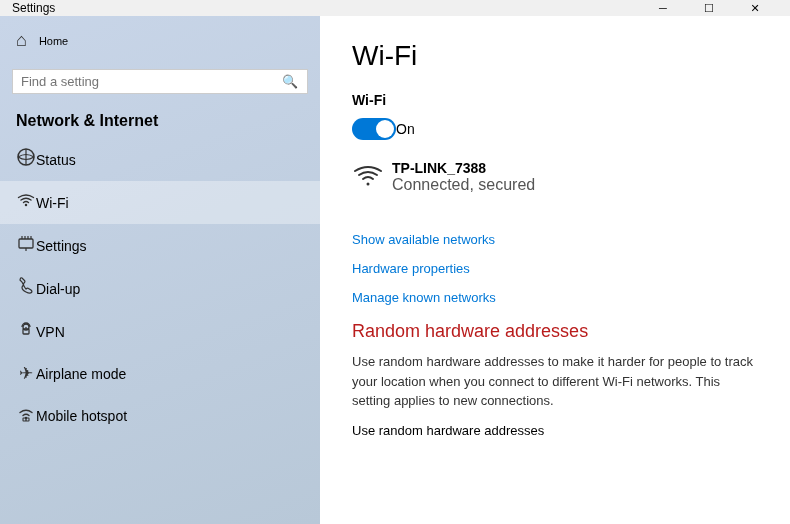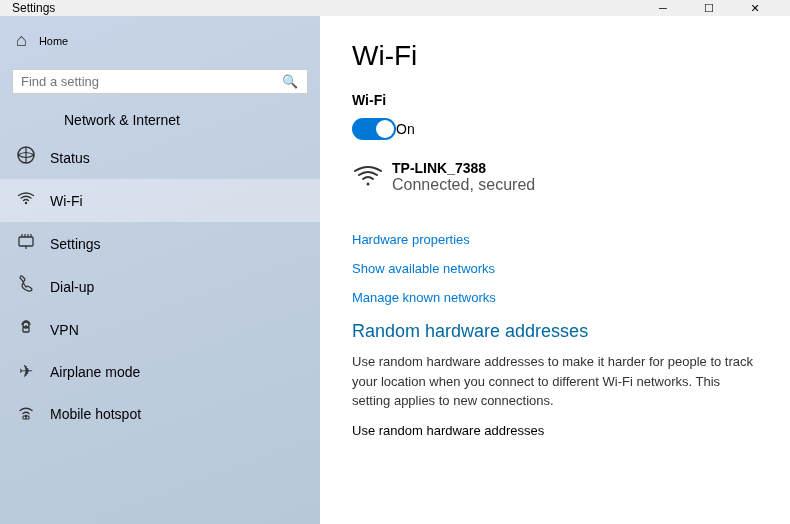--- a/index.html
+++ b/index.html
@@ -92,32 +92,30 @@
       flex: 1;
       font-size: 13px;
       background: transparent;
     }
     .search-icon {
       color: #555;
       font-size: 13px;
     }
 
     .sidebar-section-title {
-      font-size: 14px;
-      font-weight: 400;
+      font-size: 16px;
+      font-weight: 700;
       color: #000;
       padding: 10px 16px 8px 16px;
-      margin-left: 48px;
     }
 
     .sidebar-item {
       display: flex;
       align-items: center;
       padding: 10px 16px;
-      gap: 14px;
       cursor: pointer;
       font-size: 14px;
       color: #000;
     }
     .sidebar-item.active {
       background: rgba(255,255,255,0.35);
     }
     .sidebar-item-icon {
       font-size: 17px;
       width: 20px;
@@ -205,21 +203,21 @@
       cursor: pointer;
       background: none;
       border: none;
       padding: 0;
       text-align: left;
     }
 
     .section-heading {
       font-size: 18px;
       font-weight: 400;
-      color: #0369a1;
+      color: #b91c1c;
       margin: 16px 0 10px 0;
     }
 
     .description-text {
       font-size: 13px;
       color: #333;
       line-height: 1.5;
       margin-bottom: 12px;
     }
 
@@ -362,22 +360,22 @@
           <path d="M7 15 Q16 9 25 15" stroke="#333" stroke-width="2" fill="none" stroke-linecap="round"></path>
           <path d="M3 11 Q16 3 29 11" stroke="#333" stroke-width="2" fill="none" stroke-linecap="round"></path>
         </svg>
       </span>
       <div>
         <div class="network-name">TP-LINK_7388</div>
         <div class="network-status">Connected, secured</div>
       </div>
     </div>
 
+    <button class="link-btn">Show available networks</button>
     <button class="link-btn">Hardware properties</button>
-    <button class="link-btn">Show available networks</button>
     <button class="link-btn">Manage known networks</button>
 
     <div class="section-heading">Random hardware addresses</div>
     <div class="description-text">Use random hardware addresses to make it harder for people to track your location when you connect to different Wi-Fi networks. This setting applies to new connections.</div>
     <div class="setting-row-label">Use random hardware addresses</div>
 
   </div>
 
 </div>
 

